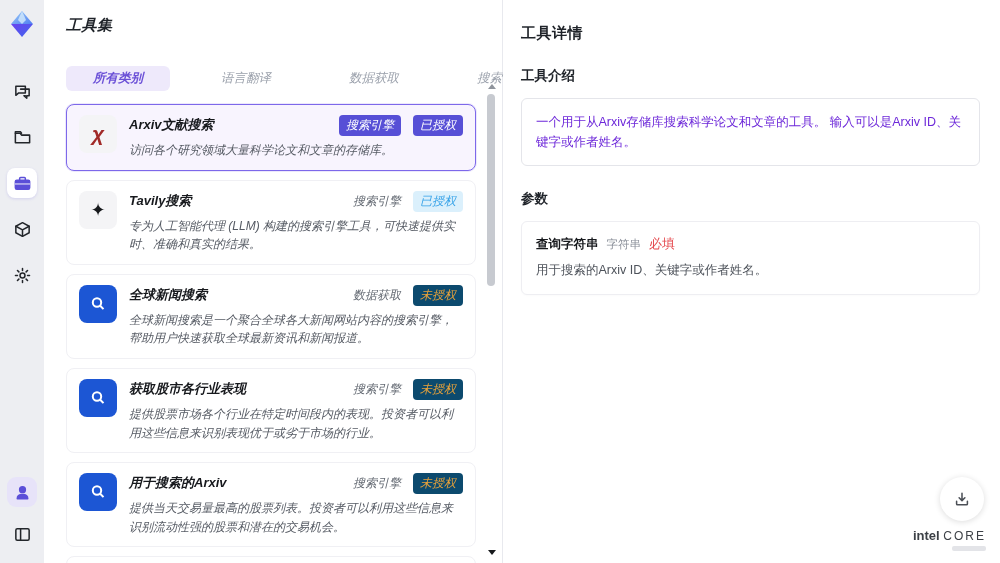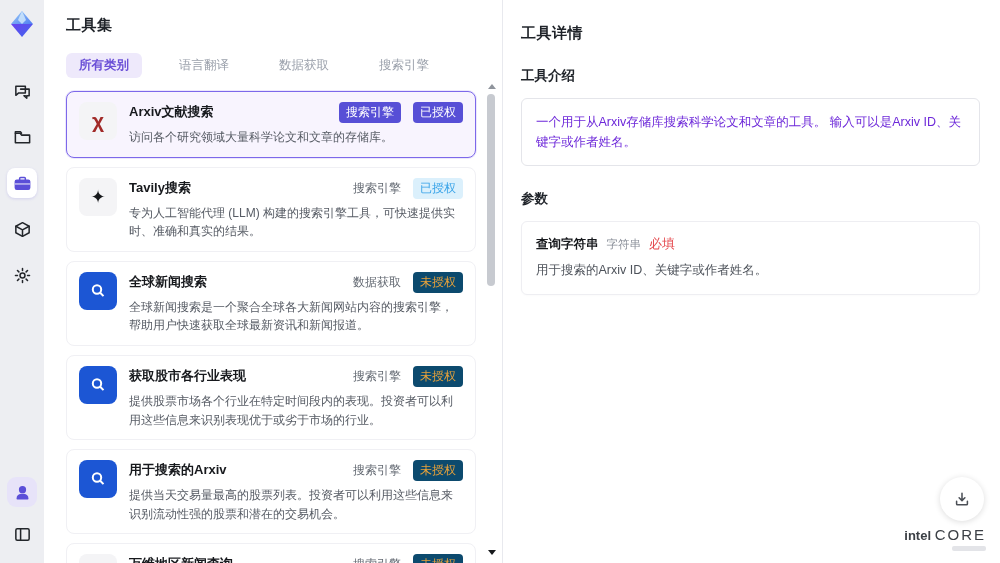--- a/index.html
+++ b/index.html
@@ -19,24 +19,24 @@
     stroke-width:1.6; stroke-linecap:round; stroke-linejoin:round; }
   .rail-btn.active { background:#ffffff; box-shadow:0 1px 3px rgba(90,80,220,.18); }
   .rail-btn.active svg { stroke:#5b4fd8; fill:#5b4fd8; }
   .rail-spacer { flex:1; }
   .rail-bottom { display:flex; flex-direction:column; align-items:center; gap:12px; margin-bottom:14px; }
   .rail-btn.profile { background:#e7e3f9; border-radius:9px; }
   .rail-btn.profile svg { stroke:#5b4fd8; fill:#5b4fd8; }
 
   
   .list-panel { position:absolute; left:44px; top:0; bottom:0; width:459px;
-    background:#fff; border-right:1px solid #e8e9ee; padding:16px 26px 0 22px; }
+    background:#fff; border-right:1px solid #e8e9ee; padding:16px 26px 0 22px;font-style:italic; }
   .panel-title { font-size:15px; font-weight:bold; letter-spacing:.5px; }
   .tabs { display:flex; align-items:center; gap:24px; margin-top:18px; }
-  .tab { font-size:12.5px; color:#9aa0ab; padding:4px 13px; border-radius:6px; cursor:pointer; white-space:nowrap; }
+  .tab { font-size:12.5px; color:#9aa0ab; padding:4px 27px; border-radius:6px; cursor:pointer; white-space:nowrap;margin-top:13px; }
   .tab.active { background:#eee9fb; color:#6b50d7; font-weight:bold; }
   .cards { margin-top:13px; display:flex; flex-direction:column; gap:9px; }
   .card { position:relative; border:1px solid #f0f0f4; background:#fff; border-radius:8px;
     padding:10px 12px; display:flex; gap:12px; cursor:pointer; }
   .card.selected { border:1px solid #7d68ea; background:#f8f4fe;
     box-shadow:0 0 0 1px rgba(125,104,234,.15); }
   .tool-icon { flex:0 0 38px; width:38px; height:38px; border-radius:8px; background:#f4f4f6;
     display:flex; align-items:center; justify-content:center; font-size:20px; }
   .tool-icon.arxiv { color:#a12a28; font-weight:bold; font-size:21px; }
   .tool-icon.tavily { color:#17191c; font-size:18px; }
@@ -79,21 +79,21 @@
 
   
   .fab { position:absolute; right:16px; bottom:42px; width:44px; height:44px; border-radius:50%;
     background:#fff; box-shadow:0 1px 6px rgba(0,0,0,.14); display:flex; align-items:center;
     justify-content:center; cursor:pointer; }
   .fab svg { width:18px; height:18px; stroke:#4b4f56; fill:none; stroke-width:1.7;
     stroke-linecap:round; stroke-linejoin:round; }
   .brand { position:absolute; right:14px; bottom:12px; text-align:right; line-height:1; }
   .brand .row1 { font-size:13px; color:#3c4046; white-space:nowrap; }
   .brand .intel { font-weight:bold; letter-spacing:0; }
-  .brand .core { font-weight:normal; letter-spacing:2px; font-size:15px; text-transform:uppercase; }
+  .brand .core { font-weight:normal; letter-spacing:2px; font-size:12px; text-transform:uppercase; }
   .brand .bar { margin:4px 0 0 auto; width:34px; height:5px; background:#e3e4e8; border-radius:2px; }
 </style>
 </head>
 <body>
 
 <div class="app">
 
   <div class="rail">
     <svg class="logo" viewBox="0 0 32 32">
       <defs>

